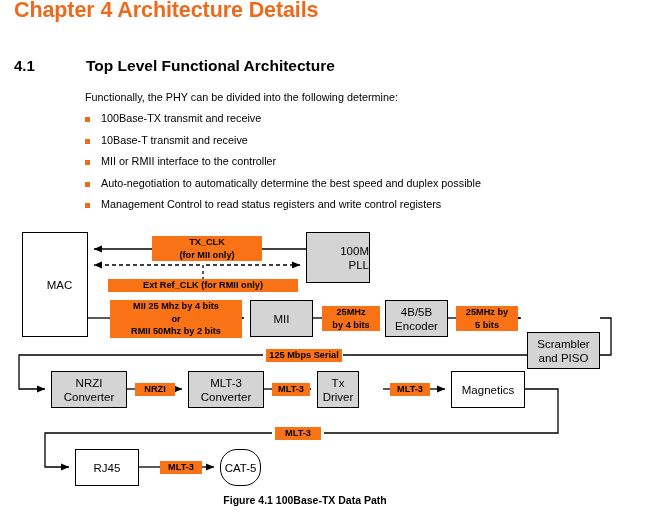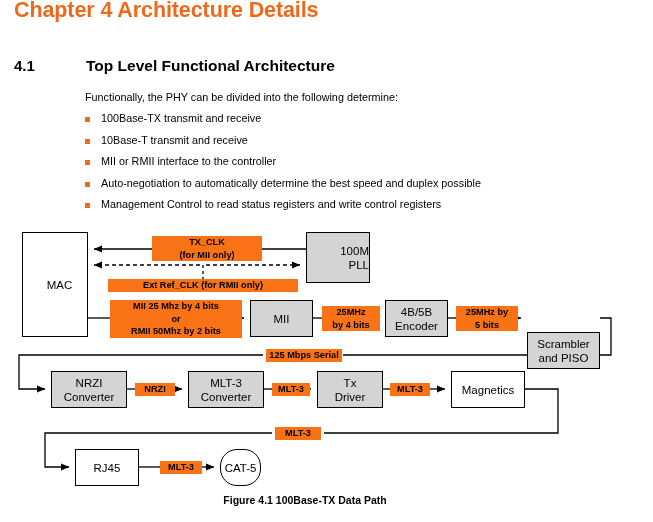--- a/index.html
+++ b/index.html
@@ -221,21 +221,21 @@
 </div>
 
 <div class="dgm-box shaded" style="left:51px; top:371px; width:76px; height:37px;">
   <span class="lbl"><span>NRZI</span><br><span>Converter</span></span>
 </div>
 
 <div class="dgm-box shaded" style="left:188px; top:371px; width:76px; height:37px;">
   <span class="lbl"><span>MLT-3</span><br><span>Converter</span></span>
 </div>
 
-<div class="dgm-box shaded" style="left:317px; top:371px; width:66px; height:37px;">
+<div class="dgm-box shaded" style="left:317px; top:371px; width:42px; height:37px;">
   <span class="lbl"><span>Tx</span><br><span>Driver</span></span>
 </div>
 
 <div class="dgm-box" style="left:451px; top:371px; width:74px; height:37px;">
   <span class="lbl">Magnetics</span>
 </div>
 
 <div class="dgm-box" style="left:75px; top:449px; width:64px; height:37px;">
   <span class="lbl">RJ45</span>
 </div>

